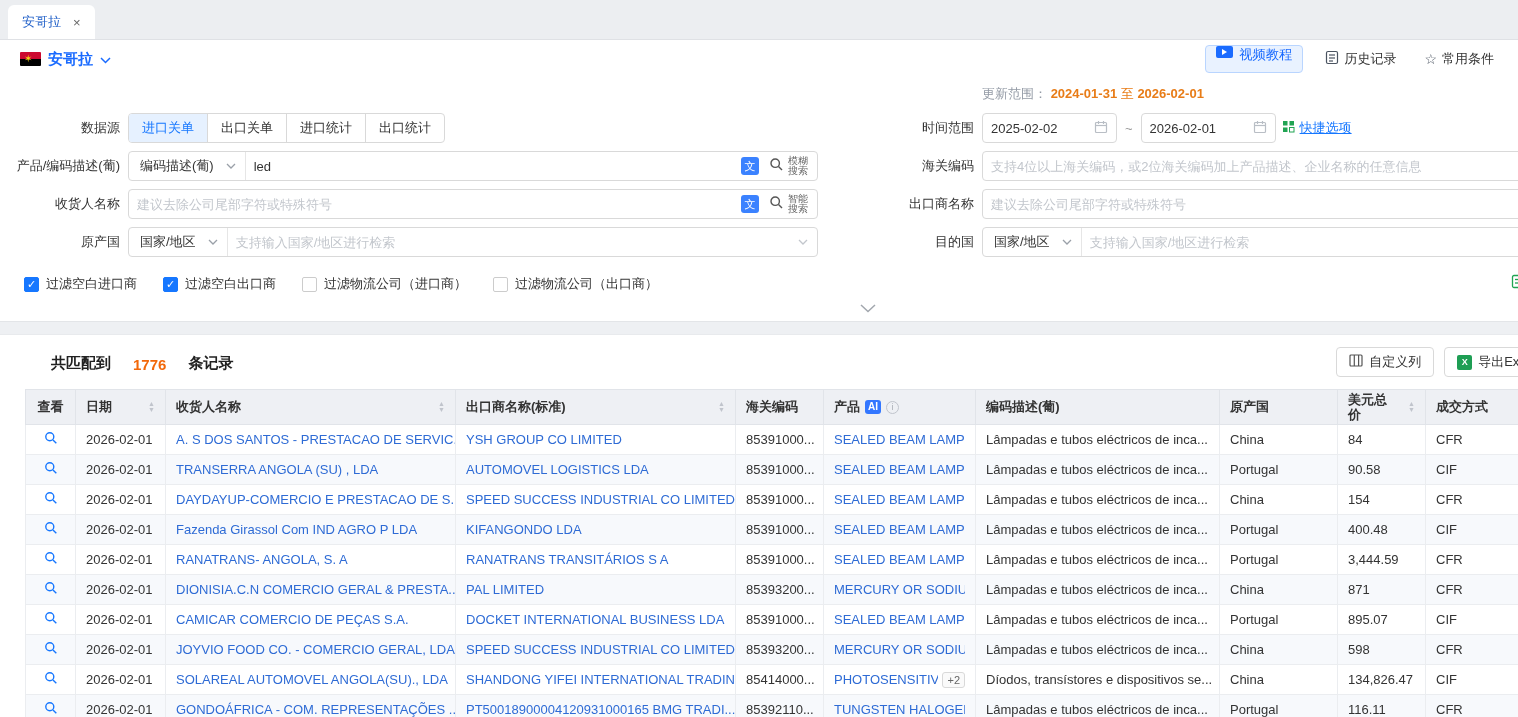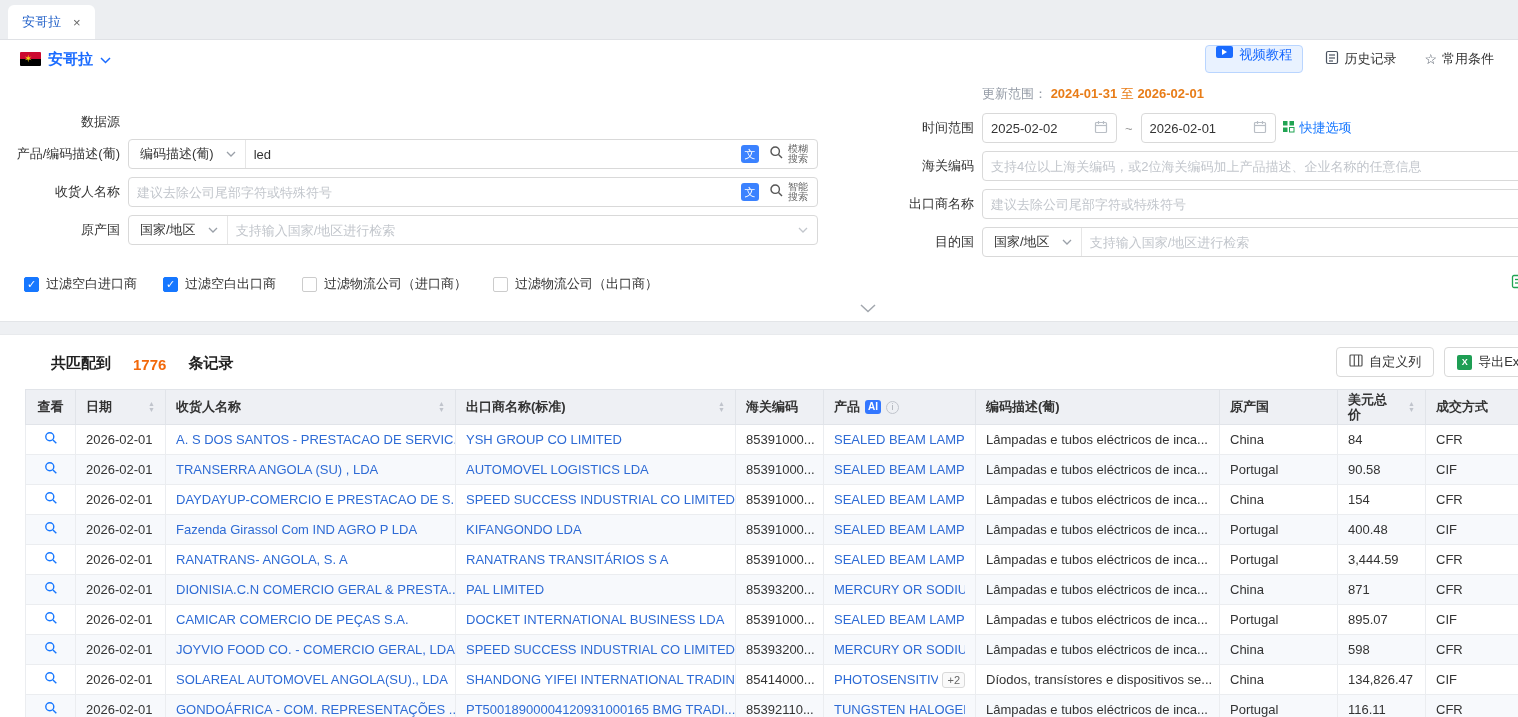--- a/index.html
+++ b/index.html
@@ -48,21 +48,21 @@
   input::placeholder { color:#c2c6cc; }
   .gsel { display:flex; align-items:center; gap:12px; padding:0 9px 0 11px; height:100%; border-right:1px solid #e6e6e6; color:#333; white-space:nowrap; }
   .gchev, .schev { display:inline-flex; }
   .trans-ic { width:18px; height:18px; background:#3b82ff; border-radius:3px; color:#fff; font-size:11px; display:inline-flex; align-items:center; justify-content:center; margin:0 6px; flex:none; }
   .search-btn { display:flex; align-items:center; gap:4px; padding:0 9px 0 4px; height:100%; cursor:pointer; flex:none; }
   .two-line { font-size:10px; line-height:10px; color:#666; }
   .g-prod { width:690px; }
   .g-right { width:560px; }
   .date-box { width:135px; display:flex; align-items:center; justify-content:space-between; border:1px solid #d9d9d9; border-radius:4px; height:30px; padding:8px 8px; background:#fff; }
   .tilde { margin:0 8px; color:#999; }
-  .quick-link { color:#1677ff; margin-left:6px; cursor:pointer; display:flex; align-items:center; gap:5px; }
+  .quick-link { color:#1677ff; margin-left:6px; cursor:pointer; display:flex; align-items:center; gap:5px;text-decoration:underline; }
   
   .cb-row { display:flex; align-items:center; gap:26px; padding-left:24px; margin-top:8px; height:22px; position:relative; }
   .cb { display:flex; align-items:center; gap:7px; cursor:pointer; }
   .box { width:15px; height:15px; border:1px solid #ccc; border-radius:2px; background:#fff; display:flex; align-items:center; justify-content:center; font-size:11px; color:#fff; }
   .box.checked { background:#1677ff; border-color:#1677ff; }
   .box.checked::after { content:"✓"; }
   .save-cut { position:absolute; right:-8px; top:1px; display:flex; align-items:center; gap:4px; color:#333; }
   .collapse { height:22px; position:relative; margin-top:4px; }
   .collapse .chev-center { position:absolute; left:860px; top:2px; }
   
@@ -138,20 +138,26 @@
       <span>常用条件</span>
     </button>
   </div>
 </div>
 
 <div class="filter-grid">
 
   <div class="fcol-left">
     <div class="frow">
       <span class="flabel-l">数据源</span>
+      <div class="seg">
+        <div class="seg-item active">进口关单</div>
+        <div class="seg-item">出口关单</div>
+        <div class="seg-item">进口统计</div>
+        <div class="seg-item">出口统计</div>
+      </div>
     </div>
     <div class="frow">
       <span class="flabel-l">产品/编码描述(葡)</span>
       <div class="group g-prod">
         <span class="gsel">
           <span>编码描述(葡)</span>
           <span class="gchev">
               <svg width="10" height="6" viewBox="0 0 10 6">
                 <path d="M1 1 L5 5 L9 1" stroke="#9aa0a8" stroke-width="1.3" fill="none"></path>
               </svg>

